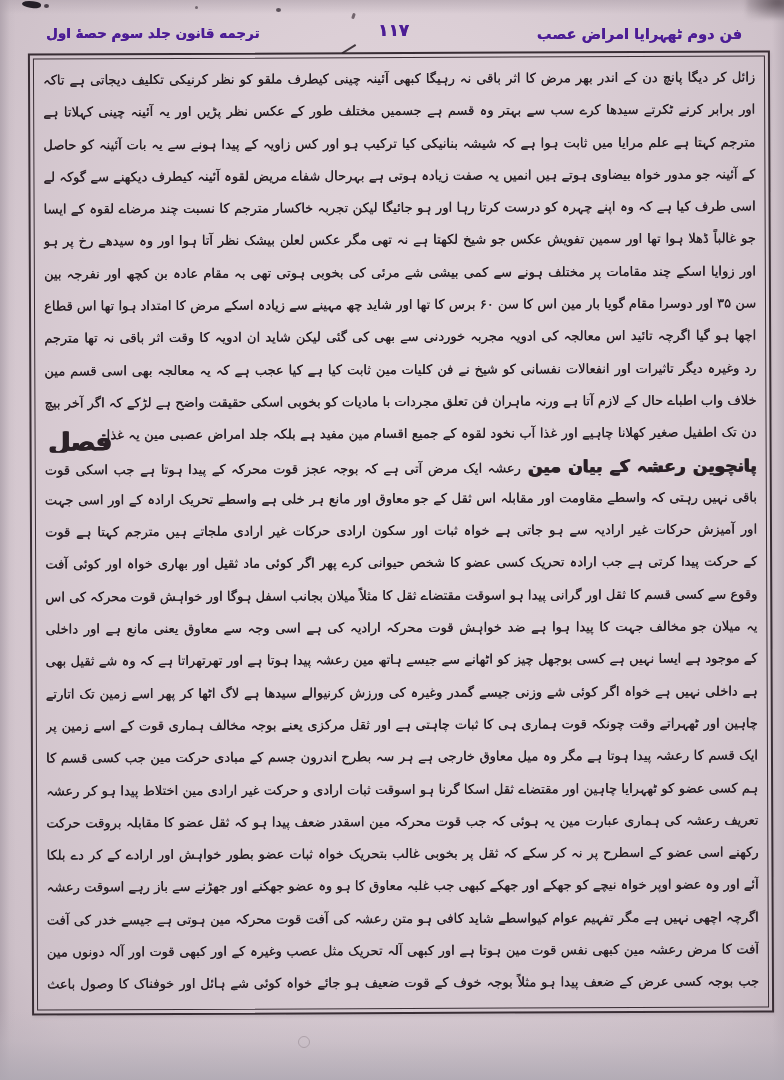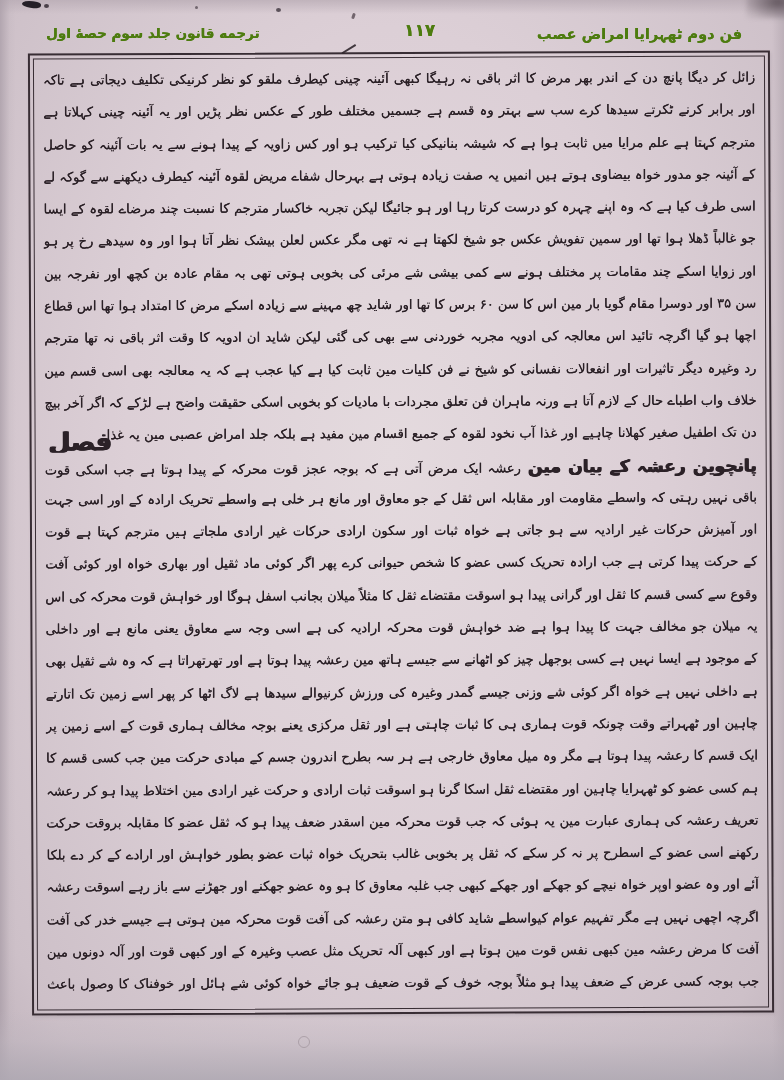--- a/index.html
+++ b/index.html
@@ -13,24 +13,24 @@
   .edge-left{position:absolute;left:0;top:0;bottom:0;width:16px;
     background:linear-gradient(to right,#ab9fa9cc,#b9aeb630 60%,transparent);}
   .edge-right{position:absolute;right:0;top:0;bottom:0;width:12px;
     background:linear-gradient(to left,#b3a7b0aa,transparent);}
   .edge-top{position:absolute;left:0;top:0;right:0;height:14px;
     background:linear-gradient(to bottom,#b7aab3bb,transparent);}
   .edge-bottom{position:absolute;left:0;bottom:0;right:0;height:70px;
     background:linear-gradient(to top,#aea8b2dd,#bcb4bd66 55%,transparent);}
 
   
-  .hdr{position:absolute;color:#4d7c0f;font-weight:bold;white-space:nowrap;
+  .hdr{position:absolute;color:#4c1d95;font-weight:bold;white-space:nowrap;
        text-shadow:0.3px 0 0 currentColor;}
   .hdr-right{top:26px;right:42px;font-size:14.5px;}
-  .hdr-center{top:20px;left:404px;font-size:17px;letter-spacing:1px;}
+  .hdr-center{top:20px;left:378px;font-size:17px;letter-spacing:1px;}
   .hdr-left{top:25px;left:46px;font-size:13.5px;}
 
   
   .frame{position:absolute;left:30px;top:52px;width:738px;height:958px;
     border:2px solid #382d34;transform:rotate(-0.25deg);
     box-shadow:1px 2px 3px #9d919a55;}
   .frame-inner{position:absolute;inset:3px;border:1.6px solid #382d34;}
 
   .text-block{position:absolute;inset:2px 9px 2px 9px;padding-top:3px;
     direction:rtl;color:#2b2127;font-size:13px;}

